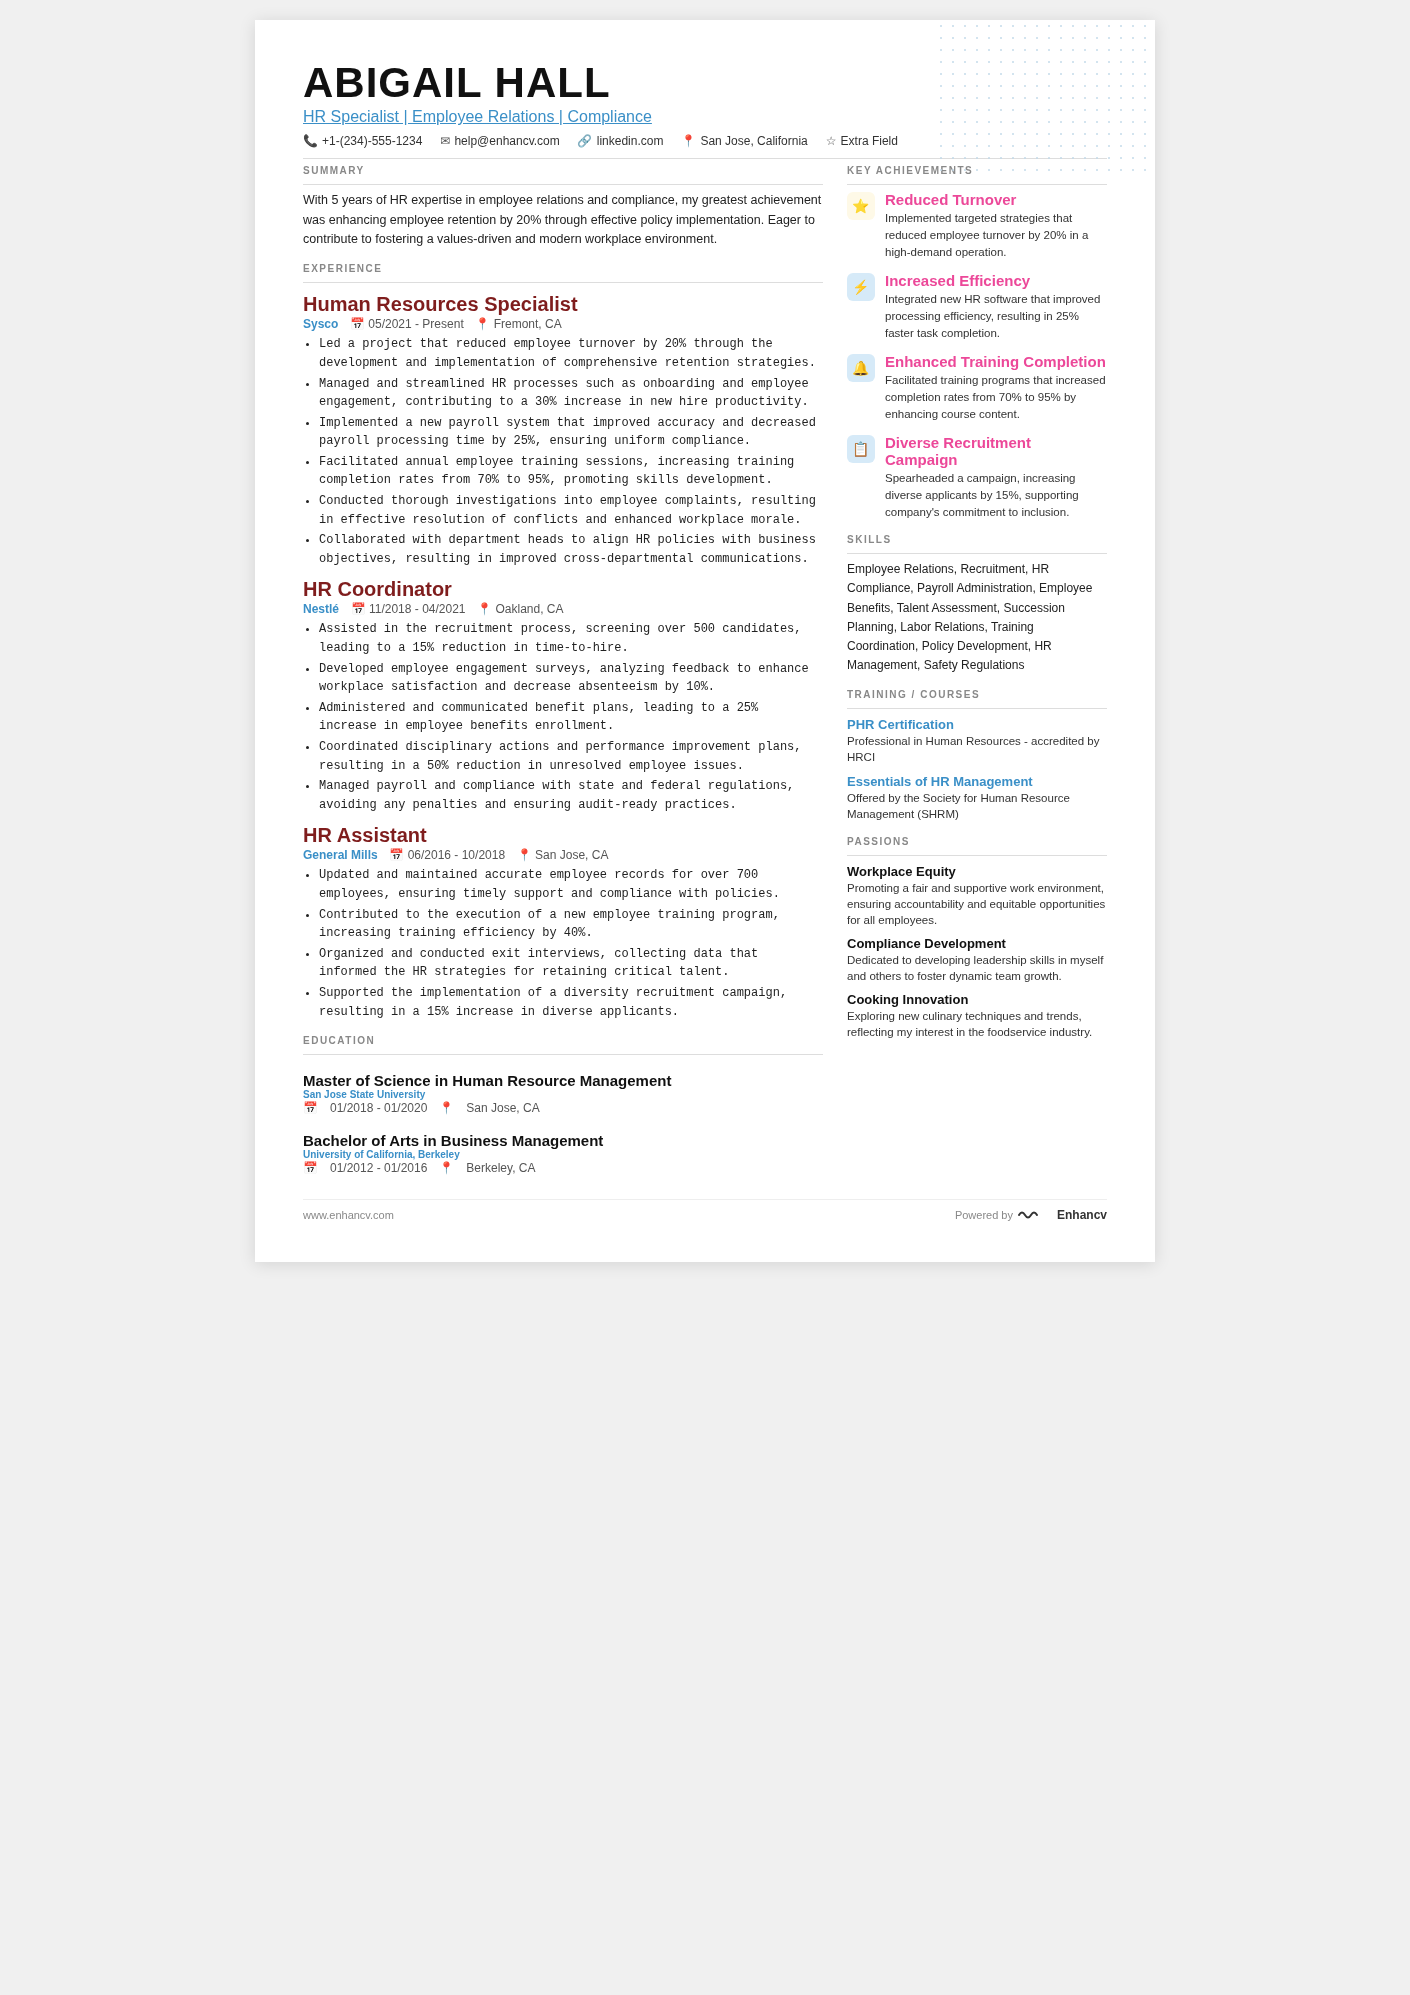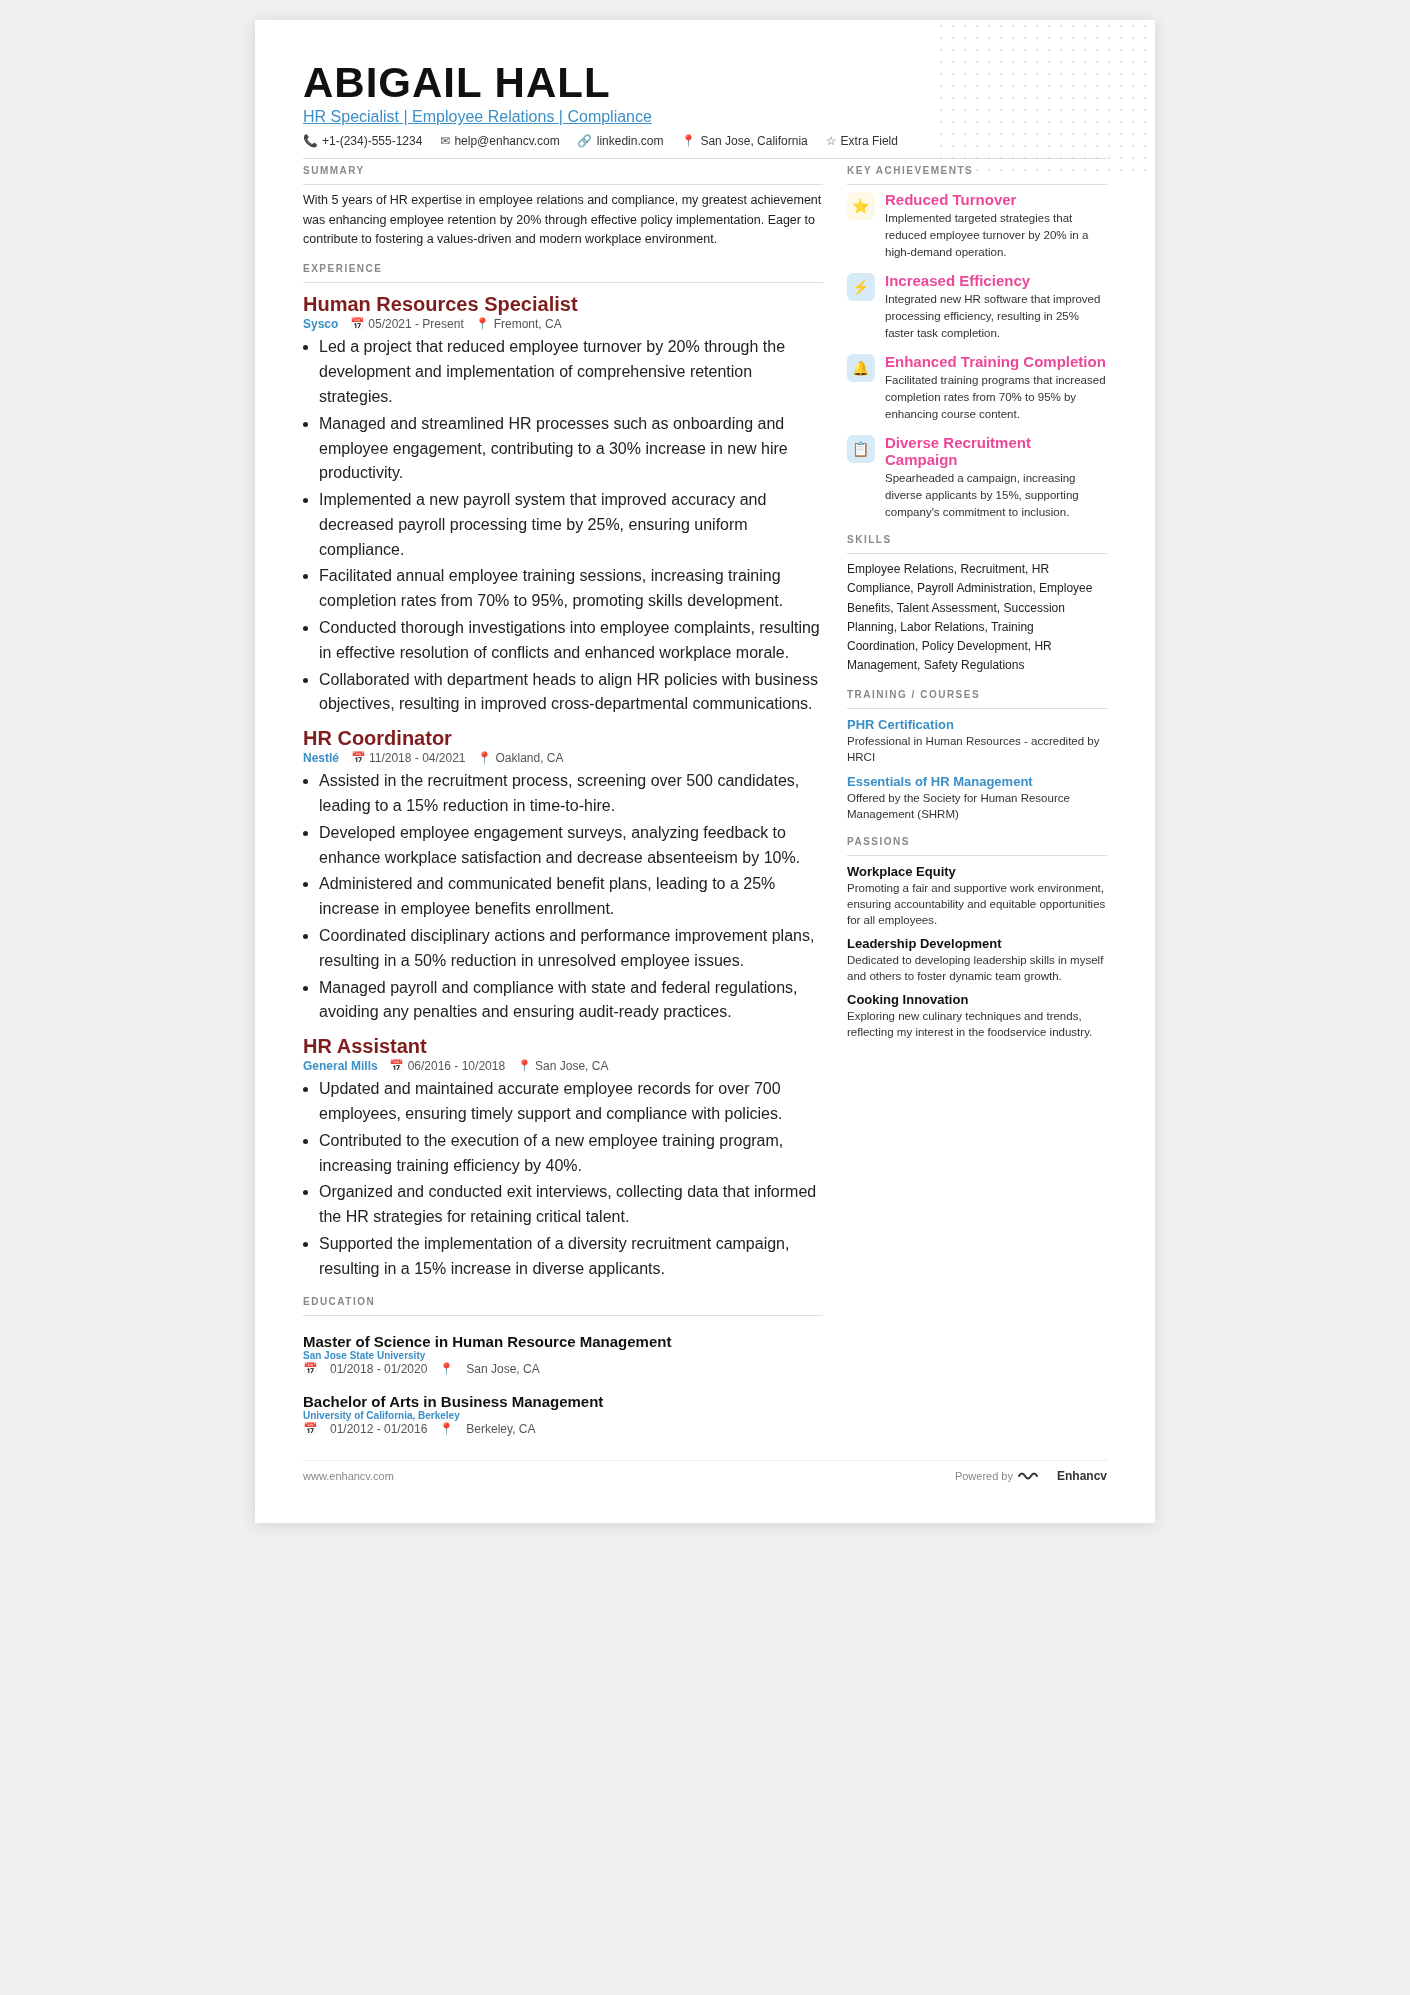--- a/index.html
+++ b/index.html
@@ -110,23 +110,23 @@
       align-items: center;
       gap: 12px;
       font-size: 12px;
       font-family: Arial, sans-serif;
       margin-bottom: 4px;
     }
     .job-company { color: #3a8fc7; font-weight: 600; }
     .job-dates { color: #555; display: flex; align-items: center; gap: 3px; }
     .job-location { color: #555; display: flex; align-items: center; gap: 3px; }
     .bullet-list {
-      font-size: 16px;
+      font-size: 12px;
       color: #222;
-      font-family: Liberation Sans, sans-serif;
+      font-family: Liberation Mono, monospace;
       line-height: 1.55;
       padding-left: 16px;
       margin-bottom: 4px;
     }
     .bullet-list li { margin-bottom: 2px; }
     
     .edu-degree {
       font-size: 15px;
       font-weight: 700;
       color: #111;
@@ -415,21 +415,21 @@
 
       <div class="course-title">Essentials of HR Management</div>
       <div class="course-desc">Offered by the Society for Human Resource Management (SHRM)</div>
 
       <div class="section-label">PASSIONS</div>
       <hr class="divider">
 
       <div class="passion-title">Workplace Equity</div>
       <div class="passion-desc">Promoting a fair and supportive work environment, ensuring accountability and equitable opportunities for all employees.</div>
 
-      <div class="passion-title">Leadership Development</div>
+      <div class="passion-title">Compliance Development</div>
       <div class="passion-desc">Dedicated to developing leadership skills in myself and others to foster dynamic team growth.</div>
 
       <div class="passion-title">Cooking Innovation</div>
       <div class="passion-desc">Exploring new culinary techniques and trends, reflecting my interest in the foodservice industry.</div>
 
     </div>
   </div>
 
   <div class="footer">
     <span>www.enhancv.com</span>

